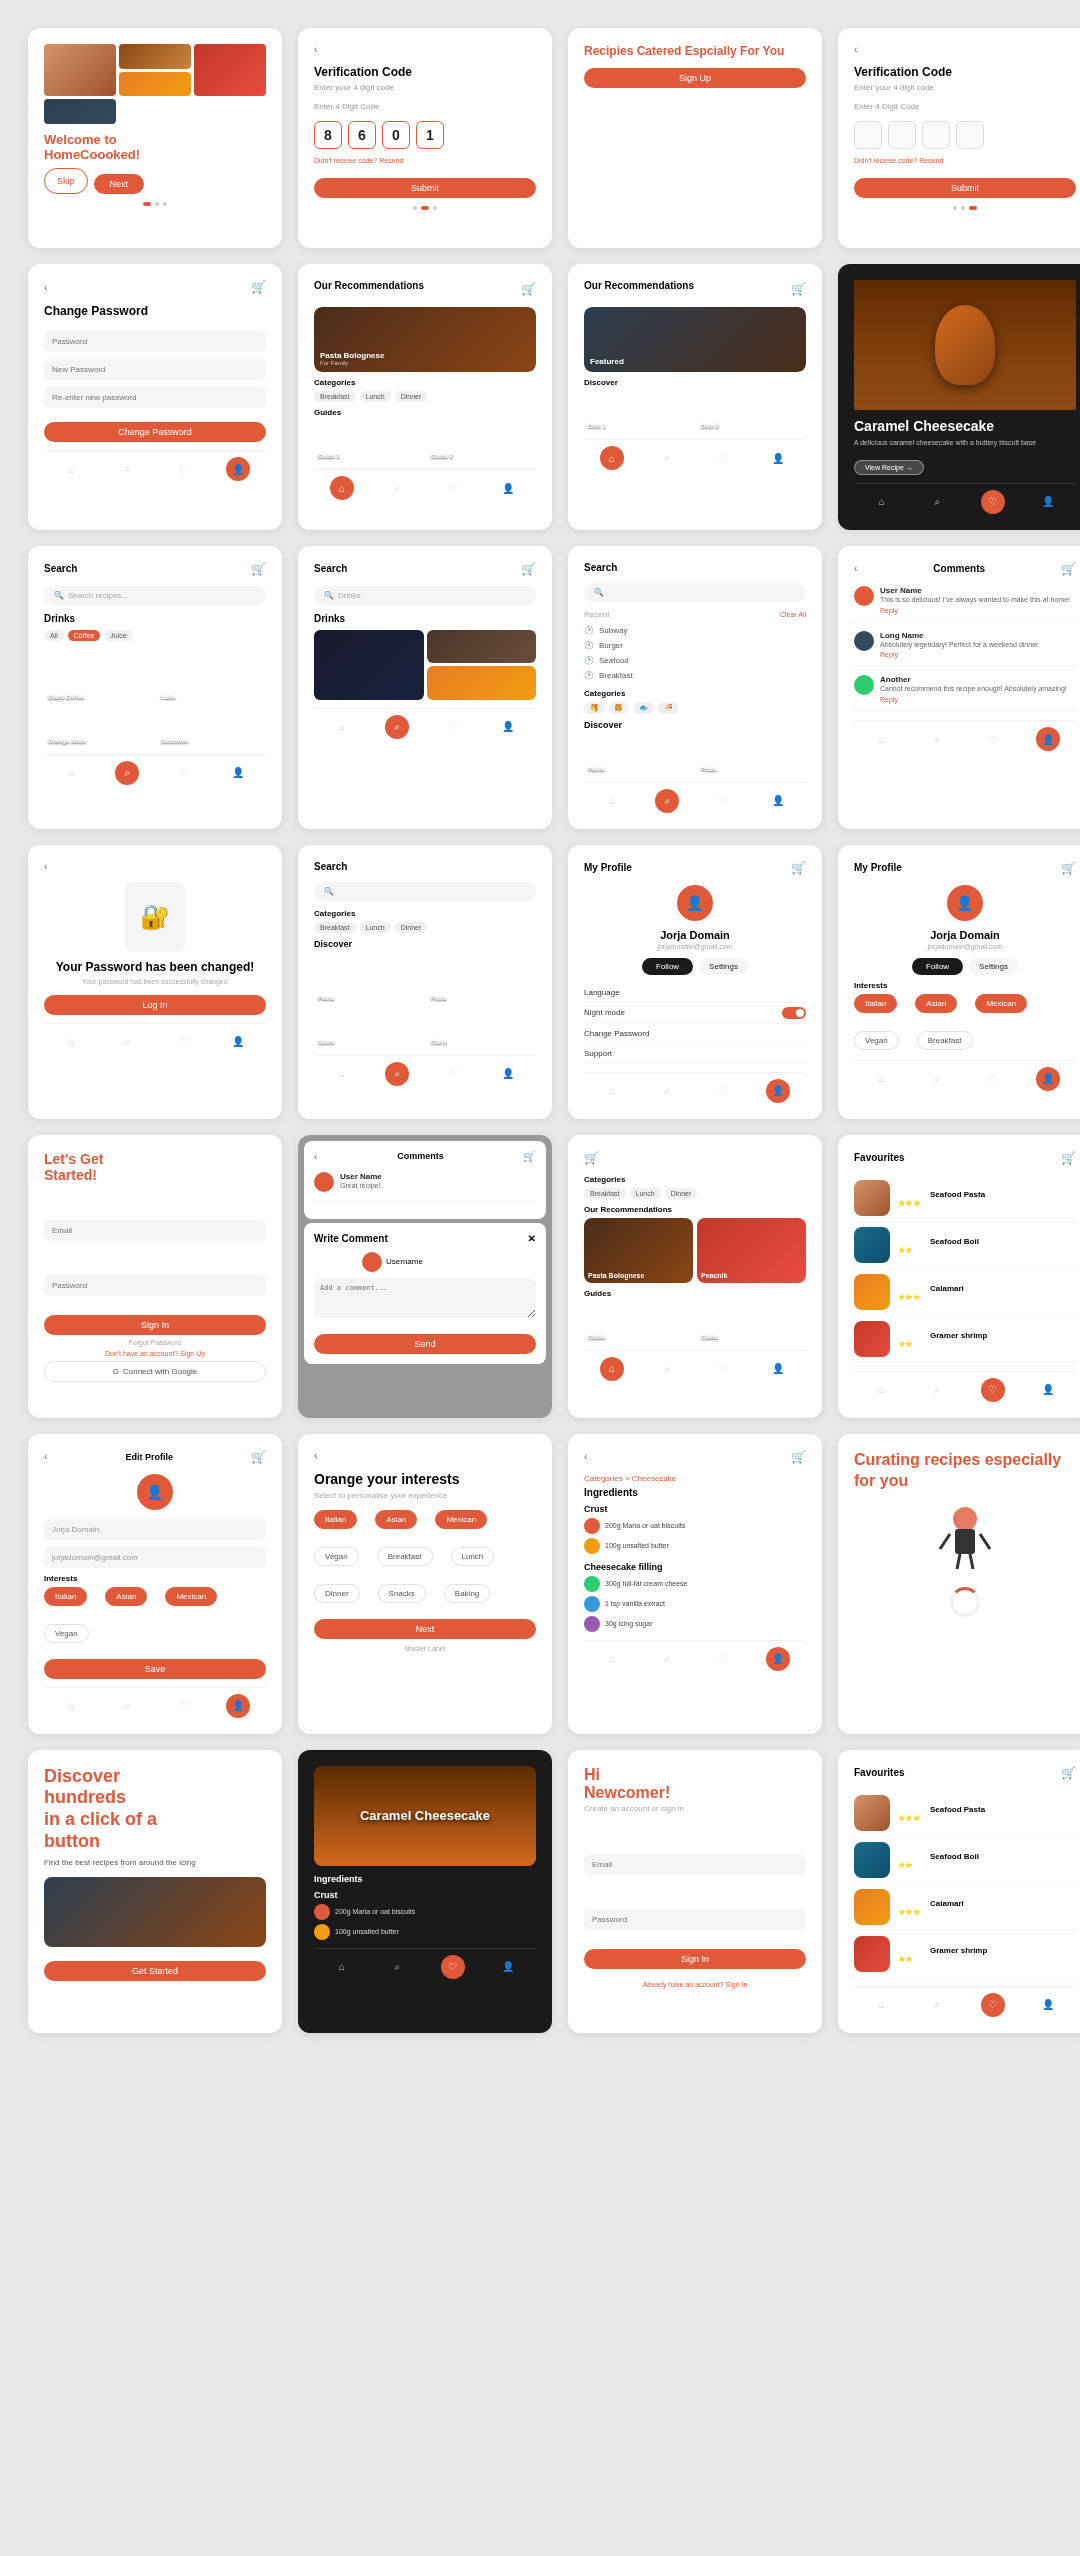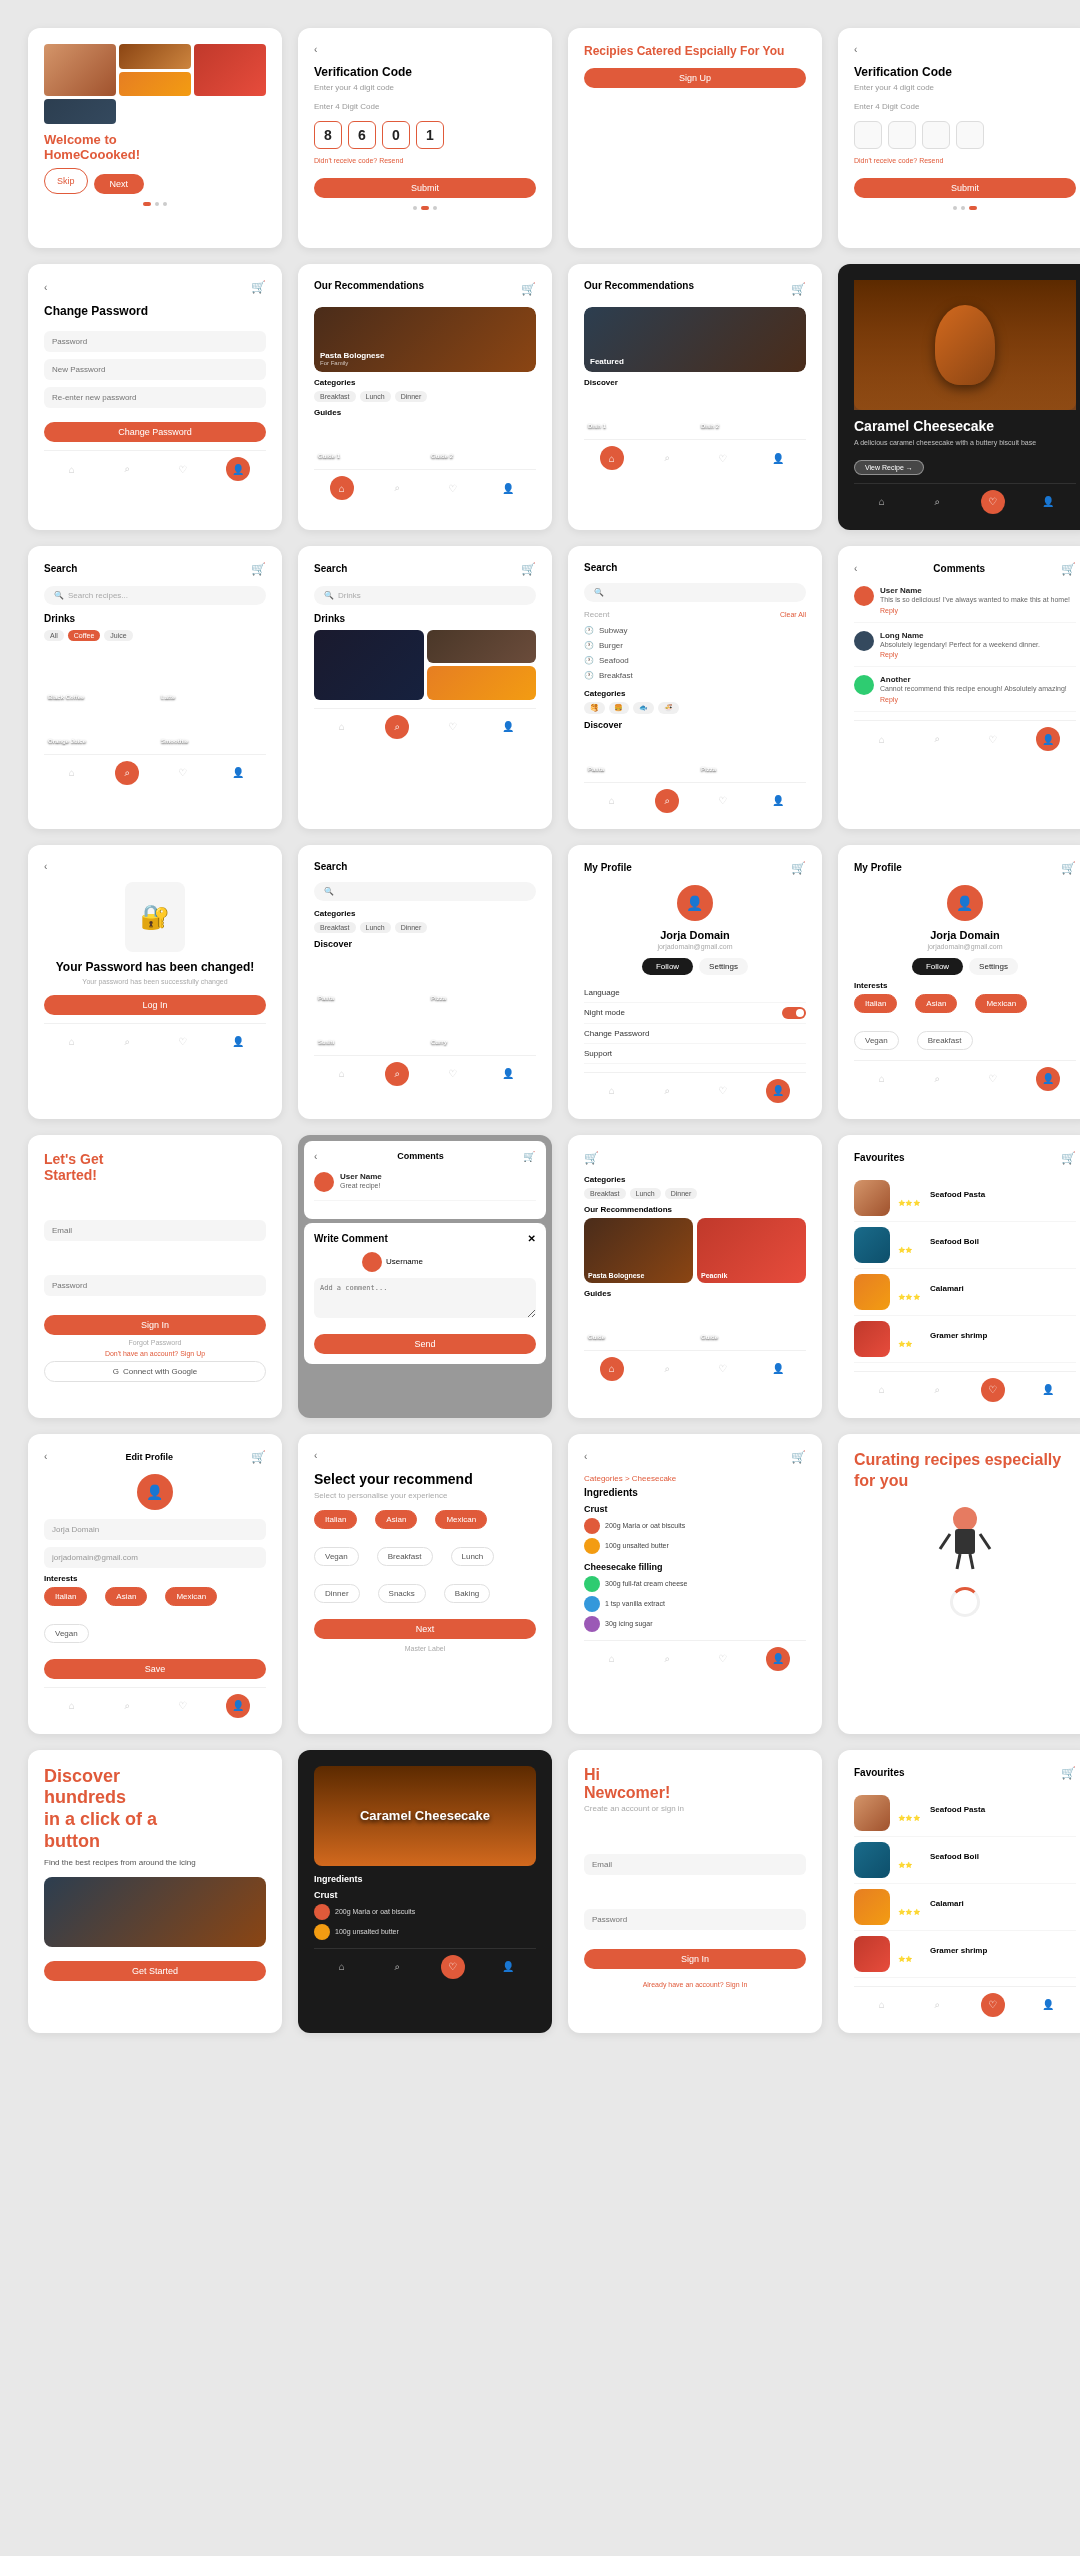--- a/index.html
+++ b/index.html
@@ -1351,21 +1351,21 @@
       <div class="nav-item active">
           <span class="nav-icon active-icon">👤</span>
         </div>
     </div>
   </div>
 
   <div class="phone-card">
     <div class="card-header">
       <span class="back-arrow">‹</span>
     </div>
-    <div class="interest-title">Select your recommend</div>
+    <div class="interest-title">Orange your interests</div>
     <div class="interest-desc">Select to personalise your experience</div>
     <div class="interest-tags">
       <span class="interest-tag selected">Italian</span>
       <span class="interest-tag selected">Asian</span>
       <span class="interest-tag selected">Mexican</span>
       <span class="interest-tag">Vegan</span>
       <span class="interest-tag">Breakfast</span>
       <span class="interest-tag">Lunch</span>
       <span class="interest-tag">Dinner</span>
       <span class="interest-tag">Snacks</span>

